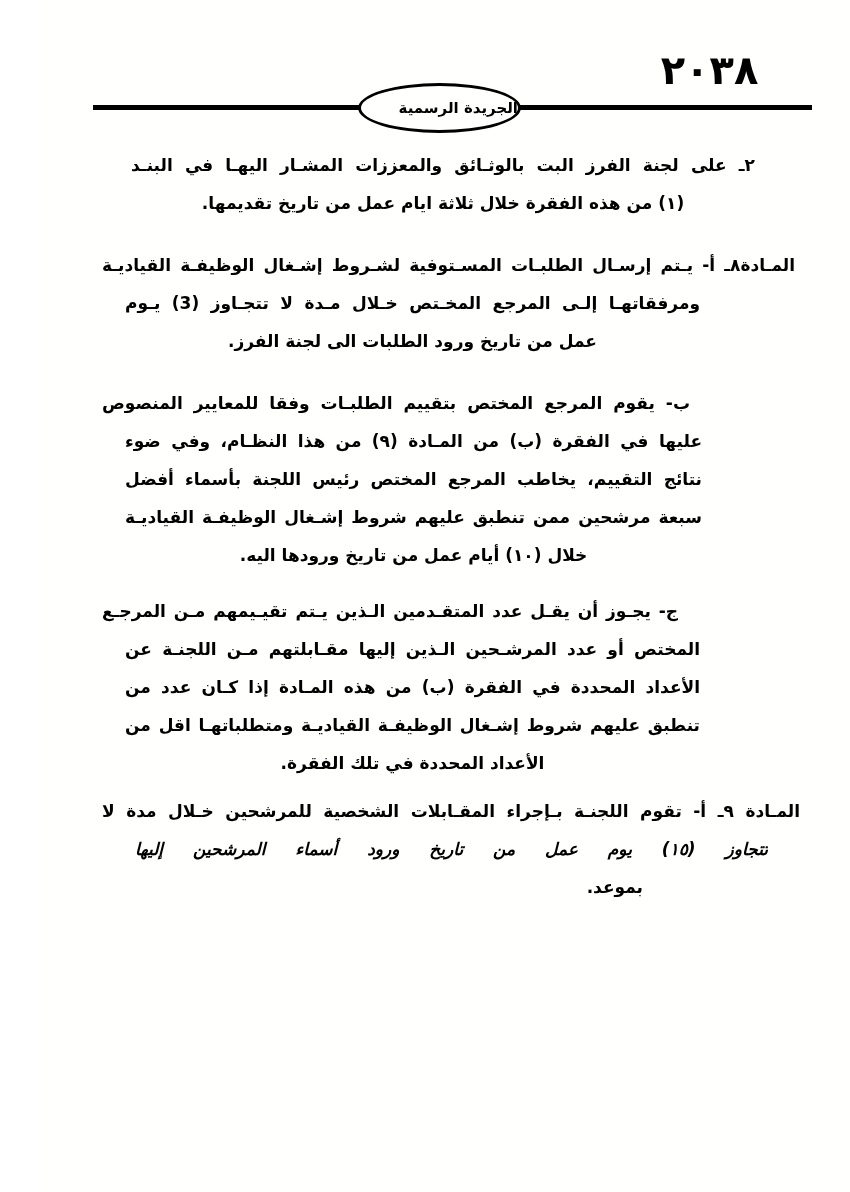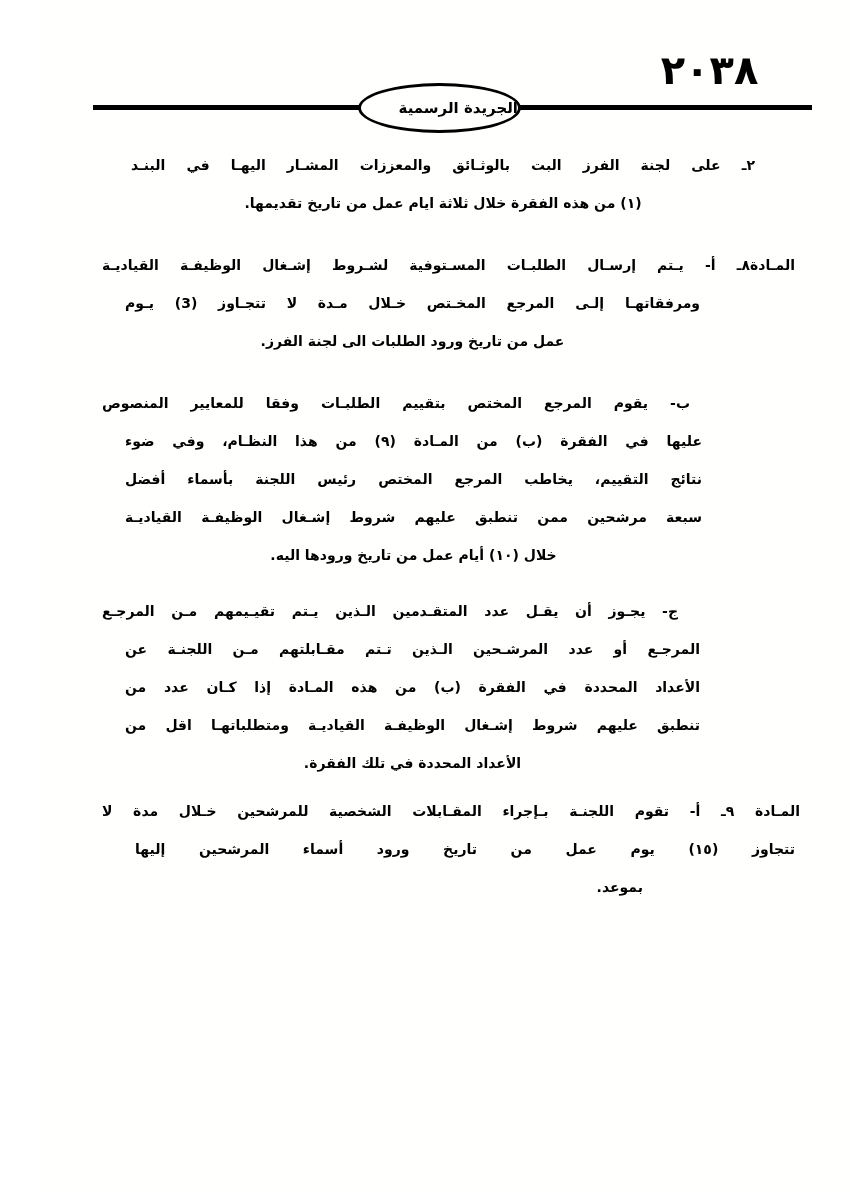--- a/index.html
+++ b/index.html
@@ -37,21 +37,21 @@
     font-size:15px;font-weight:bold;
     z-index:2;
   }
   
   .content{
     position:absolute;
     top:146px;right:0;left:0;
   }
   .block{margin:0;}
   .line{
-    font-size:14px;
+    font-size:17px;
     font-weight:bold;
     line-height:38px;
     height:38px;
     overflow:hidden;
     white-space:nowrap;
   }
   .line.j{ 
     white-space:normal;
     text-align:justify;
     text-align-last:justify;
@@ -94,26 +94,26 @@
     <div class="block mt24">
       <div class="line j" style="margin-right:160px;margin-left:62px;">ب- يقوم المرجع المختص بتقييم الطلبـات وفقا للمعايير المنصوص</div>
       <div class="line j" style="margin-right:148px;margin-left:85px;">عليها في الفقرة (ب) من المـادة (٩) من هذا النظـام، وفي ضوء</div>
       <div class="line j" style="margin-right:148px;margin-left:85px;">نتائج التقييم، يخاطب المرجع المختص رئيس اللجنة بأسماء أفضل</div>
       <div class="line j" style="margin-right:148px;margin-left:85px;">سبعة مرشحين ممن تنطبق عليهم شروط إشـغال الوظيفـة القياديـة</div>
       <div class="line c" style="margin-right:148px;margin-left:85px;">خلال (١٠) أيام عمل من تاريخ ورودها اليه.</div>
     </div>
 
     <div class="block mt18">
       <div class="line j" style="margin-right:172px;margin-left:62px;">ج- يجـوز أن يقـل عدد المتقـدمين الـذين يـتم تقيـيمهم مـن المرجـع</div>
-      <div class="line j" style="margin-right:150px;margin-left:85px;">المرجـع أو عدد المرشـحين الـذين تـتم مقـابلتهم مـن اللجنـة عن</div>
+      <div class="line j" style="margin-right:150px;margin-left:85px;">المختص أو عدد المرشـحين الـذين إليها مقـابلتهم مـن اللجنـة عن</div>
       <div class="line j" style="margin-right:150px;margin-left:85px;">الأعداد المحددة في الفقرة (ب) من هذه المـادة إذا كـان عدد من</div>
       <div class="line j" style="margin-right:150px;margin-left:85px;">تنطبق عليهم شروط إشـغال الوظيفـة القياديـة ومتطلباتهـا اقل من</div>
       <div class="line c" style="margin-right:150px;margin-left:85px;">الأعداد المحددة في تلك الفقرة.</div>
     </div>
 
     <div class="block mt10">
       <div class="line j" style="margin-right:50px;margin-left:62px;">المـادة ٩ـ أ- تقوم اللجنـة بـإجراء المقـابلات الشخصية للمرشحين خـلال مدة لا</div>
-      <div class="line j" style="margin-right:55px;margin-left:95px;">تتجاوز (١٥) يوم عمل من تاريخ ورود أسماء المرشحين إليها</div>
+      <div class="line j" style="margin-right:82px;margin-left:95px;font-style:italic;">تتجاوز (١٥) يوم عمل من تاريخ ورود أسماء المرشحين إليها</div>
       <div class="line r" style="margin-right:207px;margin-left:85px;">بموعد.</div>
     </div>
 
   </div>
 </div>
 
 </body></html>

